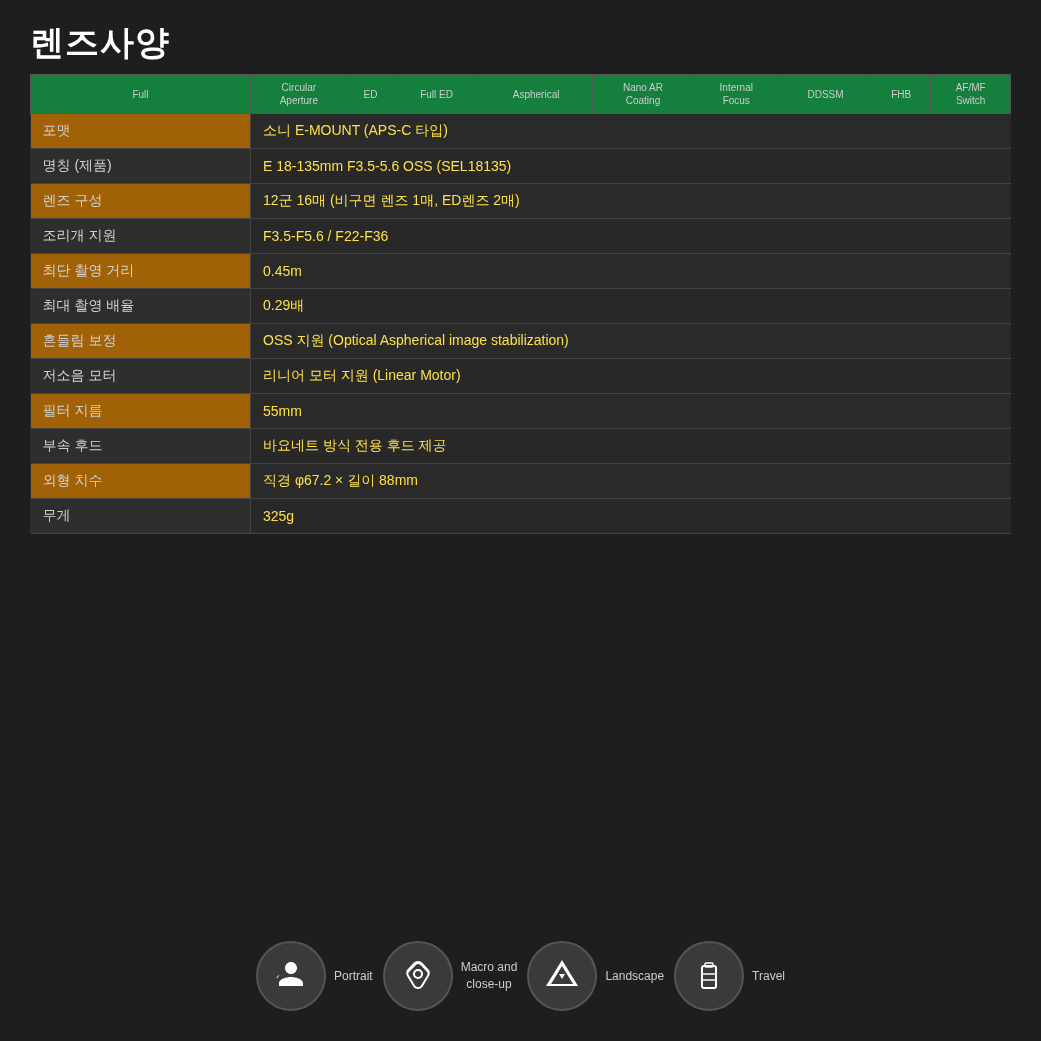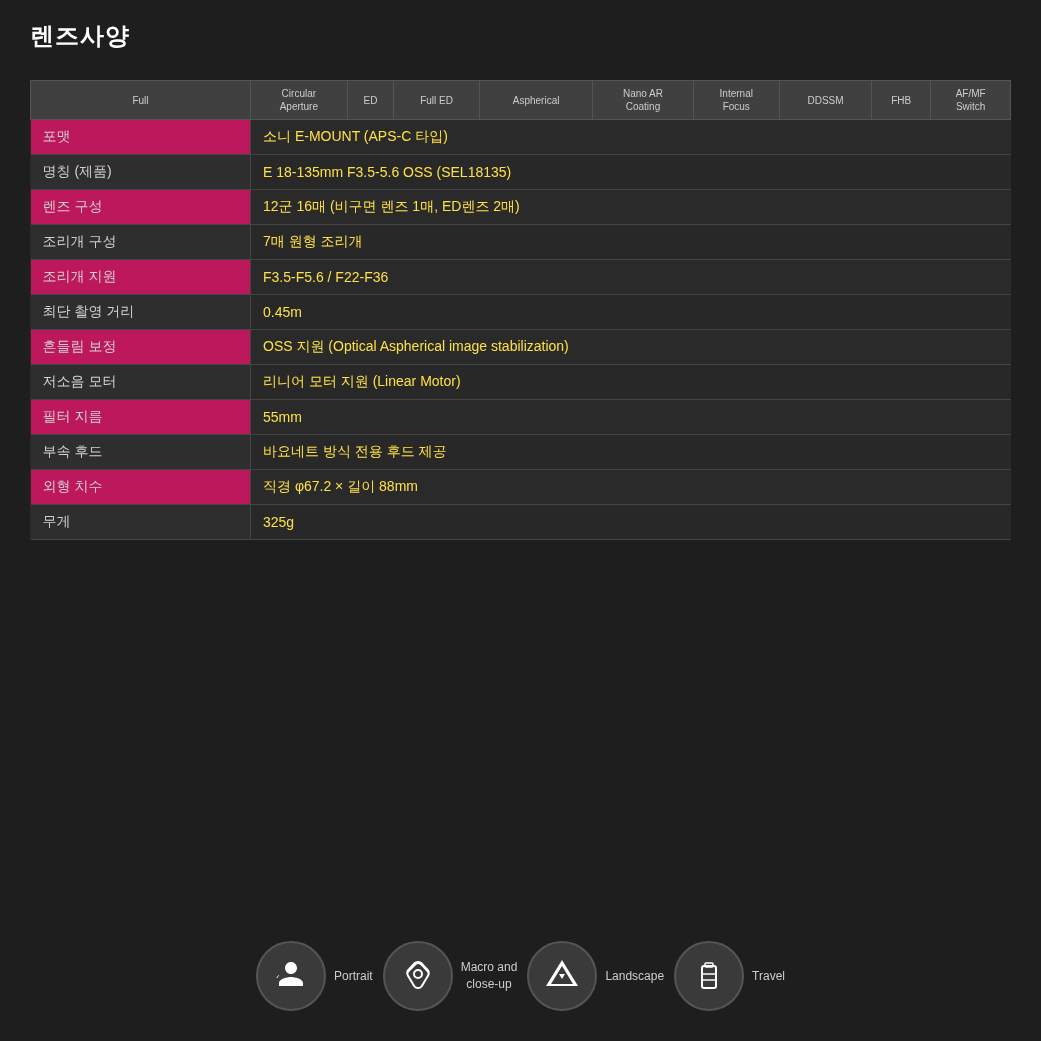--- a/index.html
+++ b/index.html
@@ -16,35 +16,35 @@
     .page-wrapper {
       width: 1041px;
       height: 1041px;
       background: #1e1e1e;
       display: flex;
       flex-direction: column;
       padding: 20px 30px 10px 30px;
     }
 
     .page-title {
-      font-size: 24px;
+      font-size: 34px;
       font-weight: bold;
       color: #ffffff;
-      margin-bottom: 28px;
+      margin-bottom: 8px;
       letter-spacing: 1px;
     }
 
     .spec-table {
       width: 100%;
       border-collapse: collapse;
       background: #2a2a2a;
     }
 
     .header-row {
-      background: #404040;
+      background: #15803d;
     }
 
     .header-row th {
       font-size: 10px;
       color: #cccccc;
       text-align: center;
       padding: 6px 4px;
       border: 1px solid #555;
       font-weight: normal;
       line-height: 1.3;
@@ -60,21 +60,21 @@
       border-top: 1px solid #444;
       font-size: 14px;
       color: #e0e0e0;
       vertical-align: middle;
     }
 
     .data-row td:first-child {
       color: #d0d0d0;
       width: 220px;
       border-right: 1px solid #444;
-      background: #be185d;
+      background: #a16207;
     }
 
     .data-row td:last-child {
       color: #fde047;
     }
 
     .data-row:nth-child(even) td {
       background: #282828;
     }
 
@@ -157,30 +157,30 @@
           </tr>
           <tr class="data-row">
             <td>명칭 (제품)</td>
             <td colspan="9">E 18-135mm F3.5-5.6 OSS (SEL18135)</td>
           </tr>
           <tr class="data-row">
             <td>렌즈 구성</td>
             <td colspan="9">12군 16매 (비구면 렌즈 1매, ED렌즈 2매)</td>
           </tr>
           <tr class="data-row">
-            <td>조리개 구성</td>
-            <td colspan="9">7매 원형 조리개</td>
-          </tr>
-          <tr class="data-row">
             <td>조리개 지원</td>
             <td colspan="9">F3.5-F5.6 / F22-F36</td>
           </tr>
           <tr class="data-row">
             <td>최단 촬영 거리</td>
             <td colspan="9">0.45m</td>
+          </tr>
+          <tr class="data-row">
+            <td>최대 촬영 배율</td>
+            <td colspan="9">0.29배</td>
           </tr>
           <tr class="data-row">
             <td>흔들림 보정</td>
             <td colspan="9">OSS 지원 (Optical Aspherical image stabilization)</td>
           </tr>
           <tr class="data-row">
             <td>저소음 모터</td>
             <td colspan="9">리니어 모터 지원 (Linear Motor)</td>
           </tr>
           <tr class="data-row">

